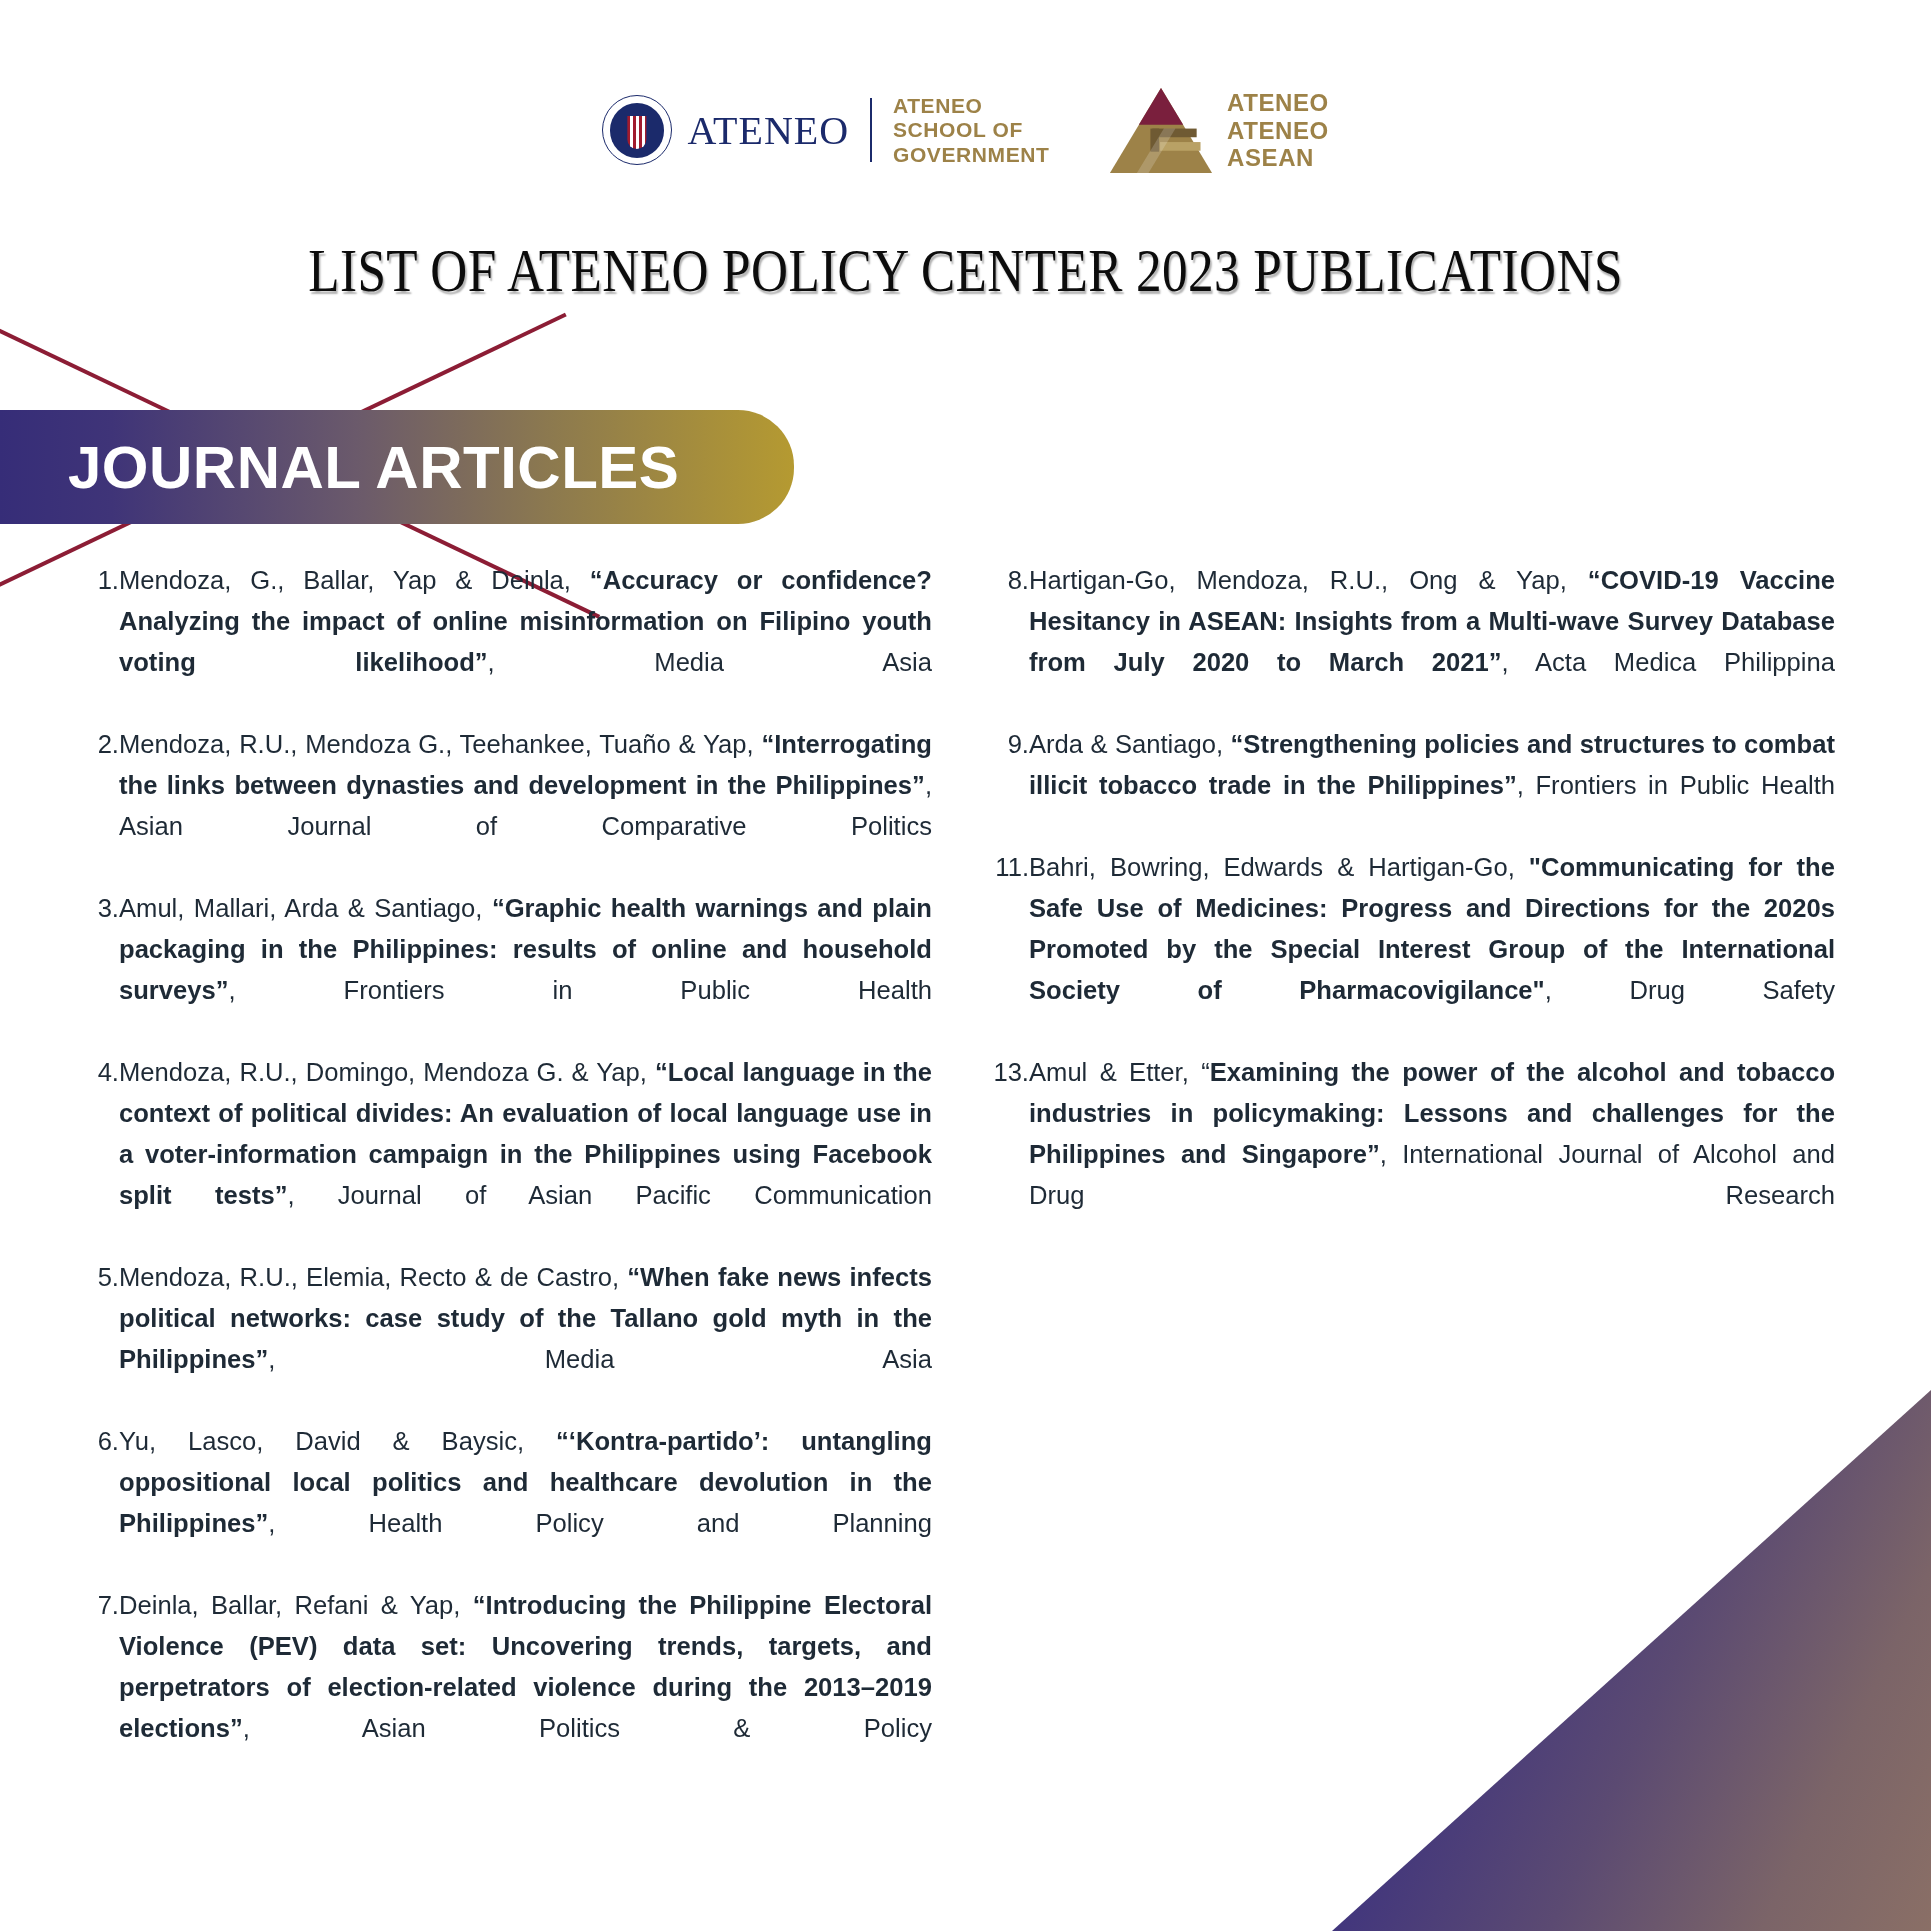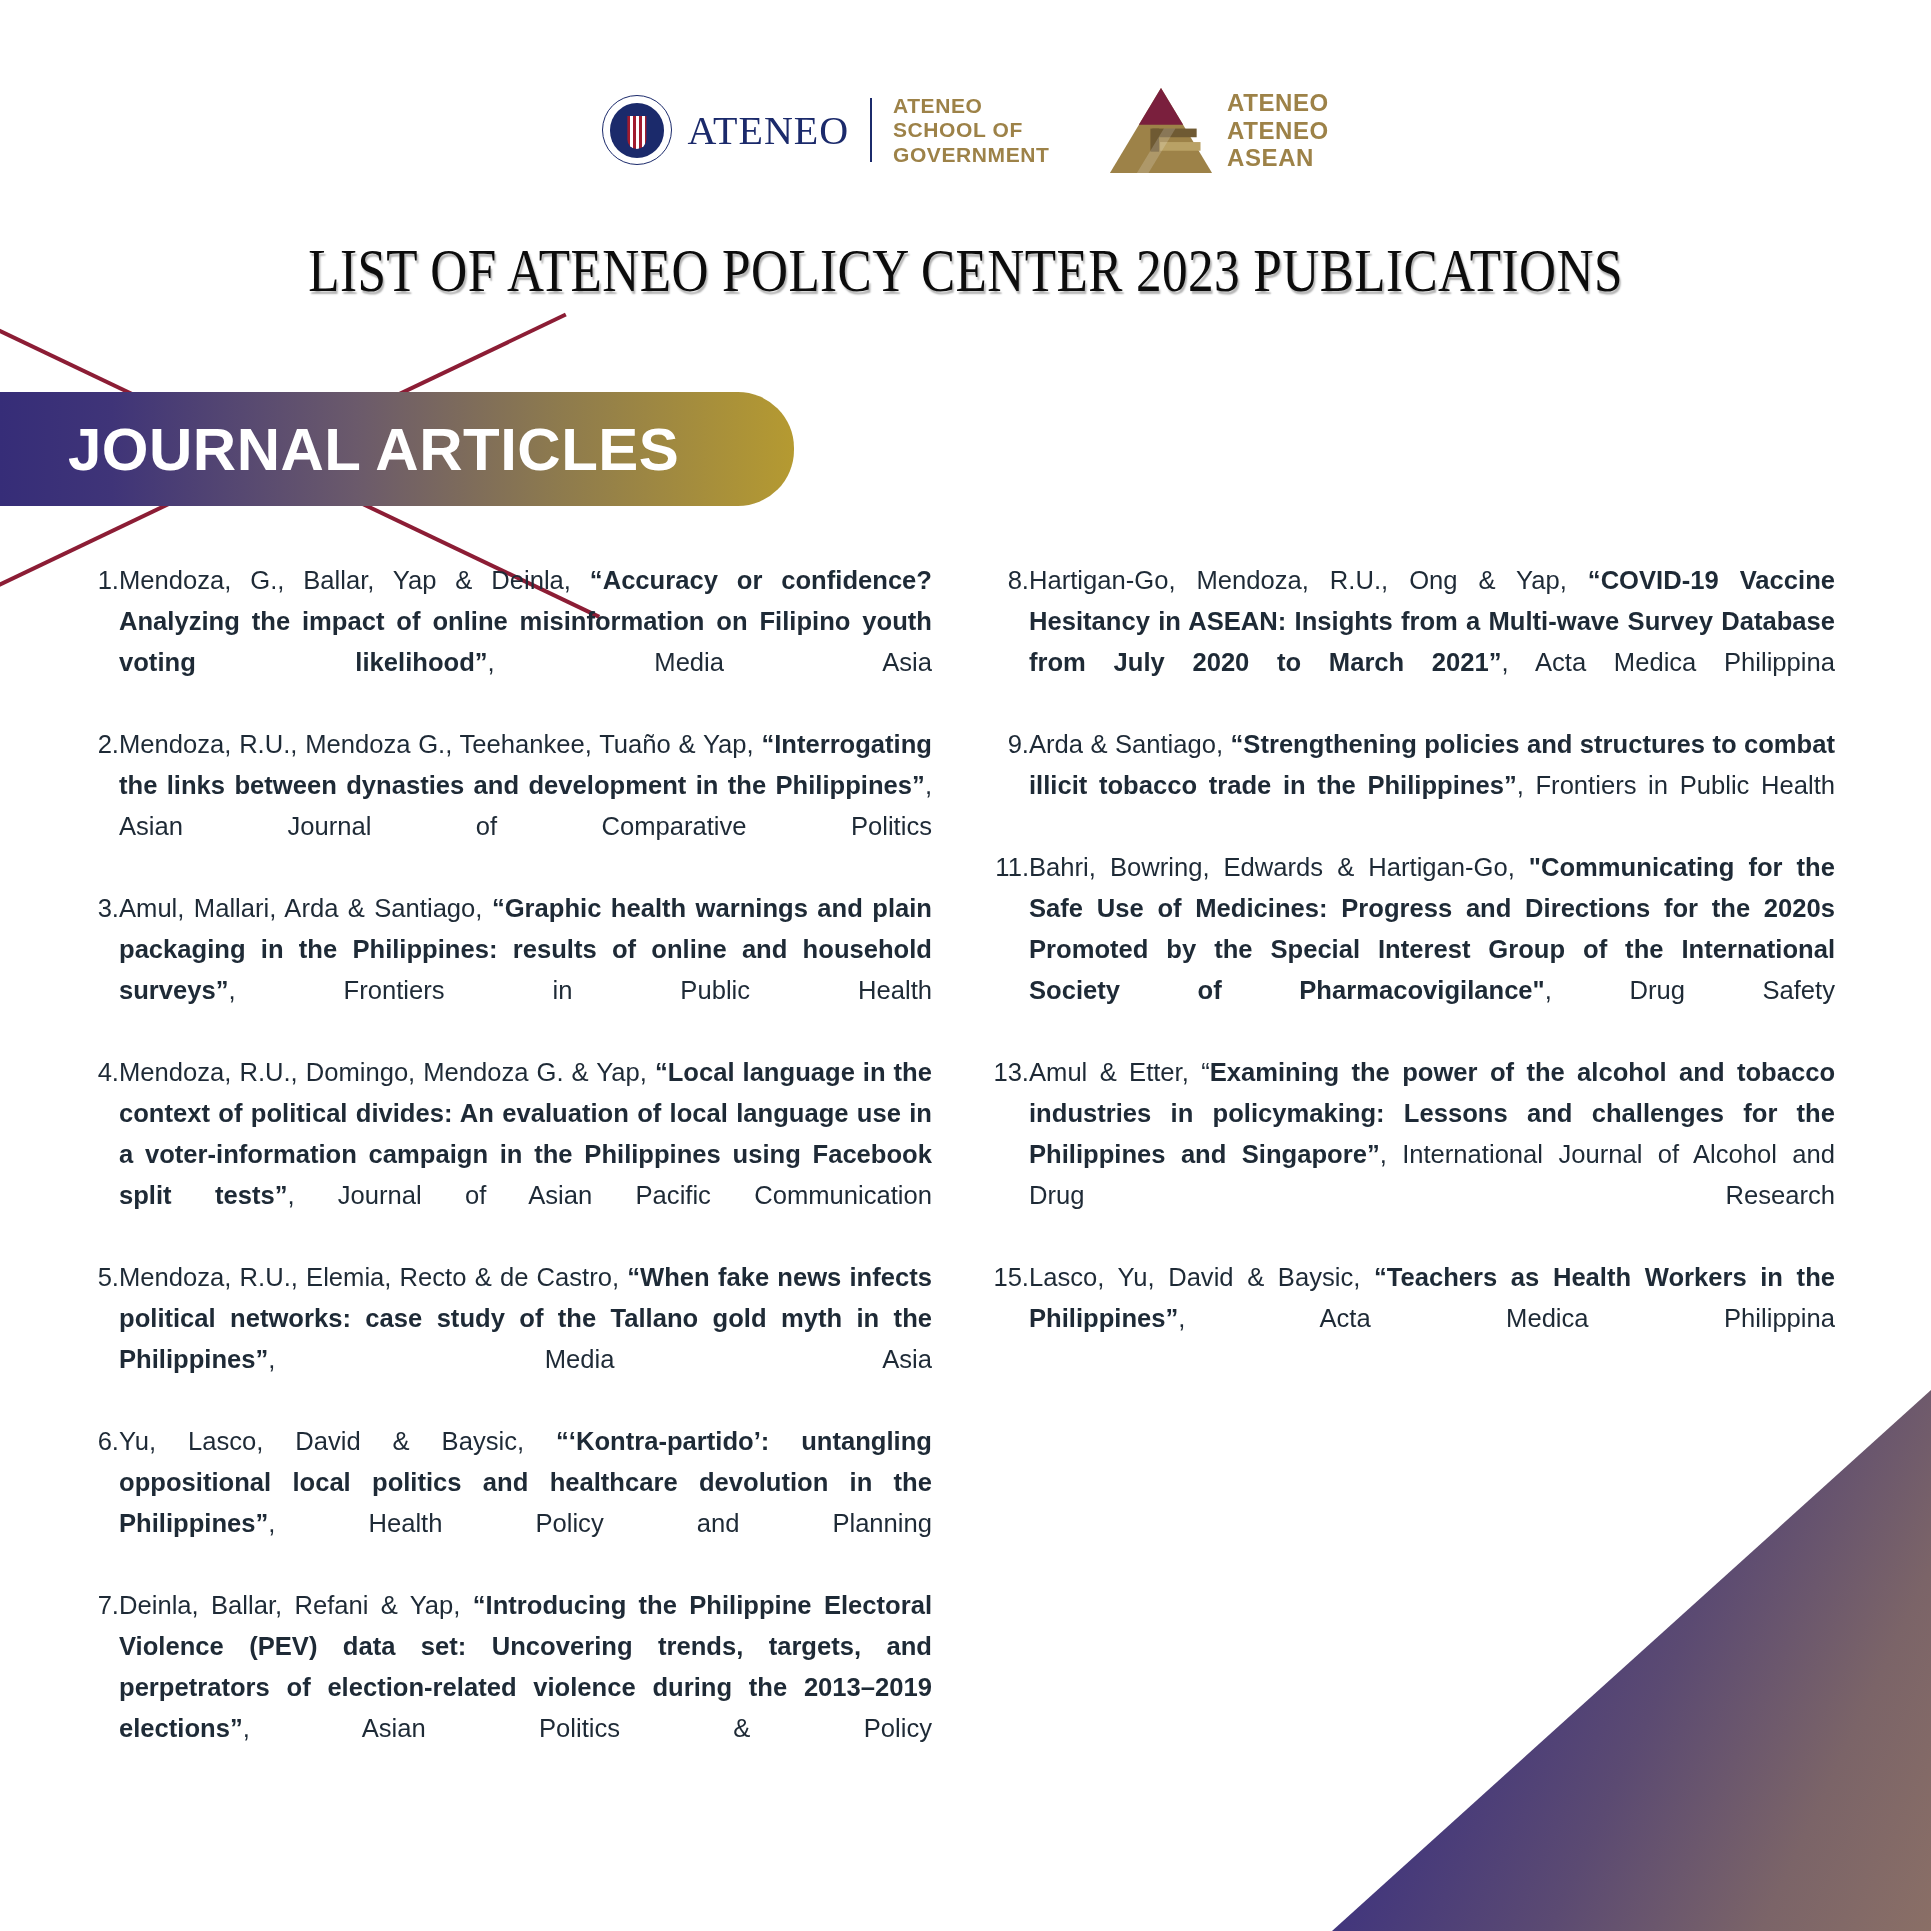--- a/index.html
+++ b/index.html
@@ -143,21 +143,21 @@
     margin: 33px 0 0 0;
     transform: scaleX(0.84);
     text-shadow: 1.9px 2.9px 1.9px rgba(0,0,0,0.30);
     white-space: nowrap;
   }
 
   
   .banner {
     position: absolute;
     left: 0;
-    top: 392px;
+    top: 410px;
     width: 794px;
     height: 114px;
     background: linear-gradient(90deg, #362d78 0%, #3f3478 14%, #6b5a6b 45%, #8d7a4e 70%, #b59a31 100%);
     border-radius: 0 56px 56px 0;
     display: flex;
     align-items: center;
     z-index: 3;
   }
   .banner-label {
     color: #ffffff;
@@ -327,22 +327,18 @@
           <span class="ref-text"><span>Arda &amp; Santiago, </span><b>“Strengthening policies and structures to combat illicit tobacco trade in the Philippines”</b><span>, Frontiers in Public Health</span></span>
         </li>
         <li>
           <span class="num">11.</span>
           <span class="ref-text"><span>Bahri, Bowring, Edwards &amp; Hartigan-Go, </span><b>"Communicating for the Safe Use of Medicines: Progress and Directions for the 2020s Promoted by the Special Interest Group of the International Society of Pharmacovigilance"</b><span>, Drug Safety</span></span>
         </li>
         <li>
           <span class="num">13.</span>
           <span class="ref-text"><span>Amul &amp; Etter, “</span><b>Examining the power of the alcohol and tobacco industries in policymaking: Lessons and challenges for the Philippines and Singapore”</b><span>, International Journal of Alcohol and Drug Research</span></span>
         </li>
-        <li>
-          <span class="num">15.</span>
-          <span class="ref-text"><span>Lasco, Yu, David &amp; Baysic, </span><b>“Teachers as Health Workers in the Philippines”</b><span>, Acta Medica Philippina</span></span>
-        </li>
       </ol>
   </div>
 </div>
 
 <div class="corner-tri"></div>
 
 
 </body></html>

